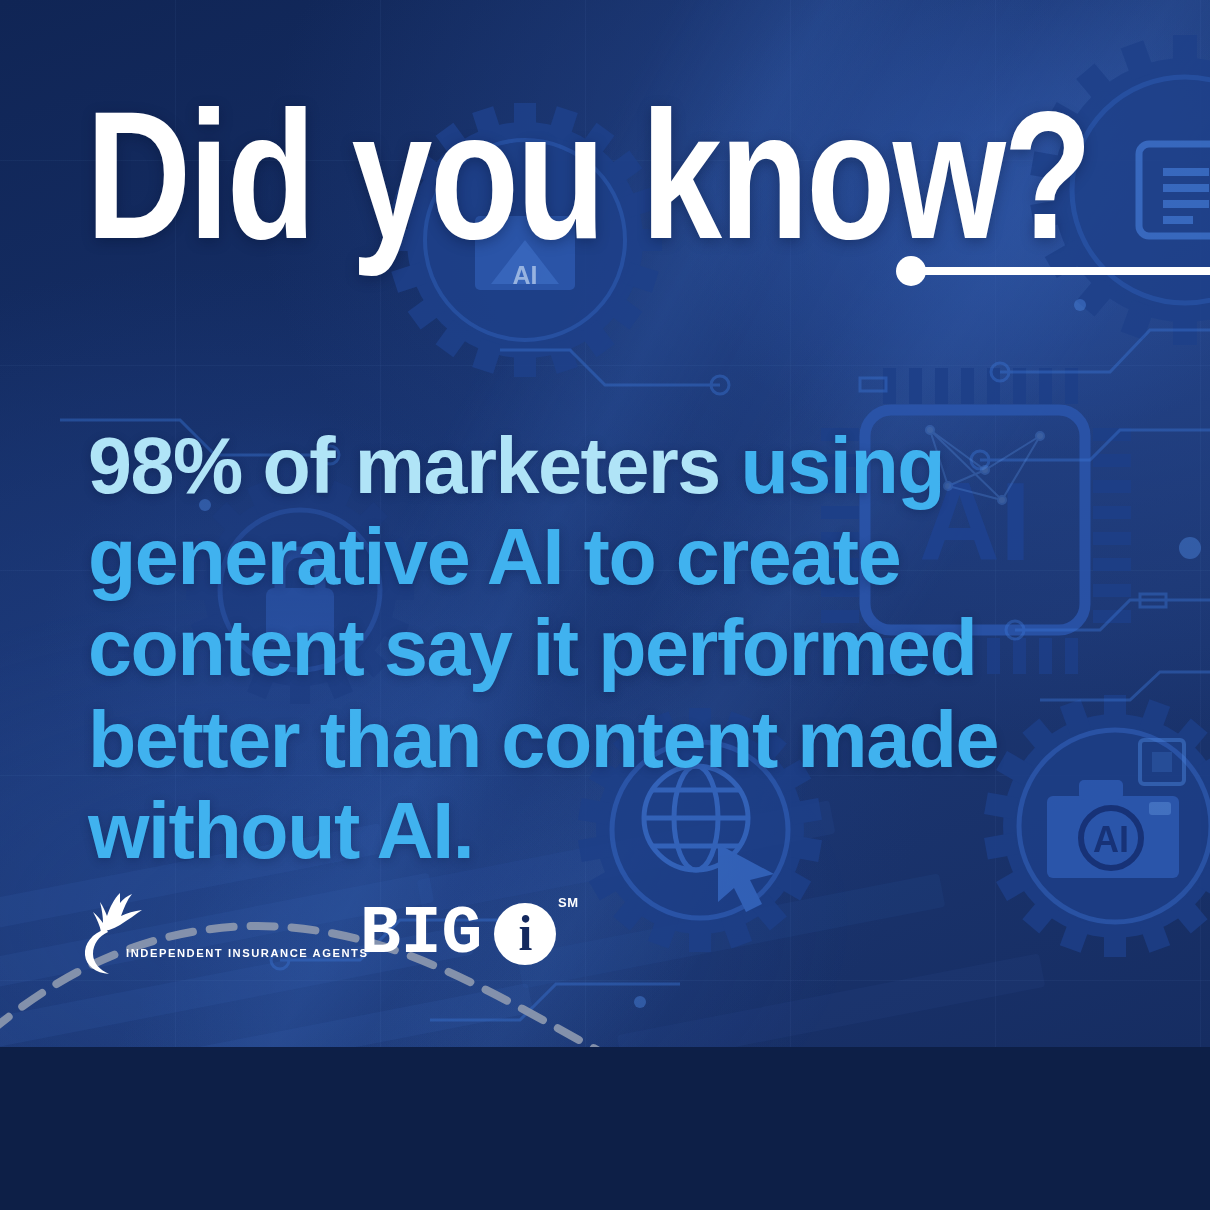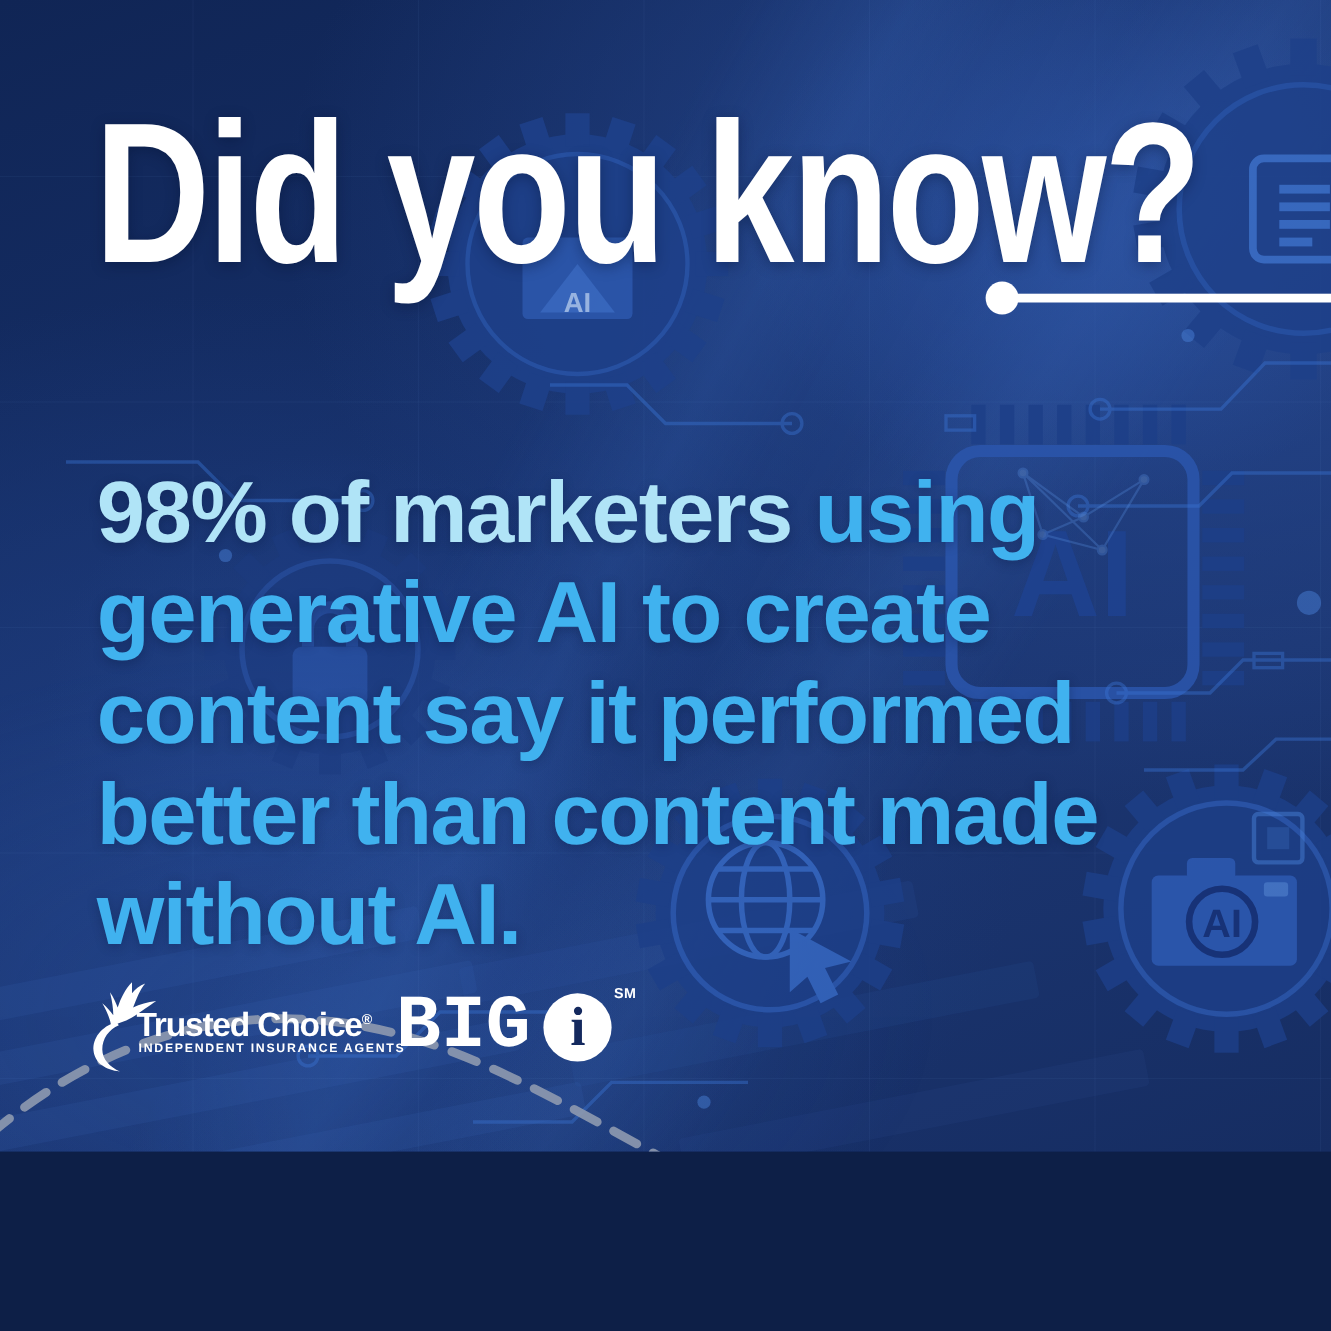--- a/index.html
+++ b/index.html
@@ -652,23 +652,20 @@
     <div class="tc-logo">
       <svg class="tc-mark" viewBox="0 0 74 86">
         <path d="M40 4 C 34 10, 30 18, 27 27 C 25 22, 23 17, 20 13 C 22 21, 23 28, 23 34
                  C 20 30, 17 26, 13 23 C 17 30, 20 37, 21 43
                  C 26 42, 33 40, 40 36 C 48 31, 56 25, 62 21
                  C 54 22, 47 24, 41 27 C 44 19, 47 11, 52 5
                  C 47 7, 43 10, 40 14 Z" fill="#ffffff"></path>
         <path d="M26 40 C 12 44, 4 55, 5 66 C 6 77, 16 84, 29 85
                  C 20 81, 13 74, 13 65 C 13 55, 19 47, 28 43 Z" fill="#ffffff"></path>
       </svg>
-      <div class="tc-text">
-        <span>Trusted Choice</span><span class="reg">®</span>
-      </div>
       <div class="tc-sub">INDEPENDENT INSURANCE AGENTS</div>
     </div>
 
     <div class="bigi">
       <span class="bigi-word">BIG</span>
       <span class="bigi-badge">
         <span>i</span>
       </span>
       <span class="bigi-sm">SM</span>
     </div>

